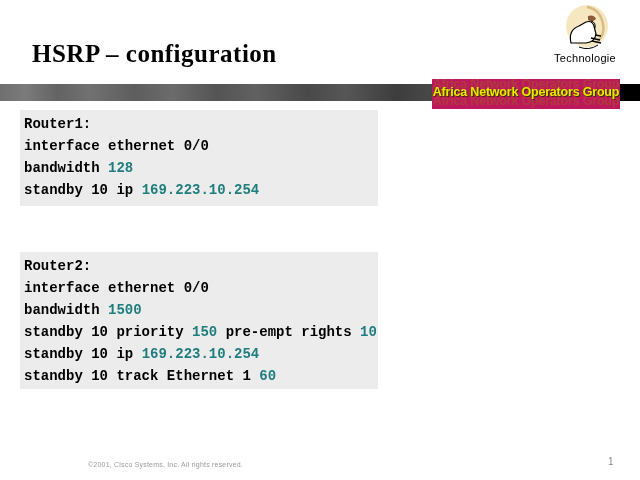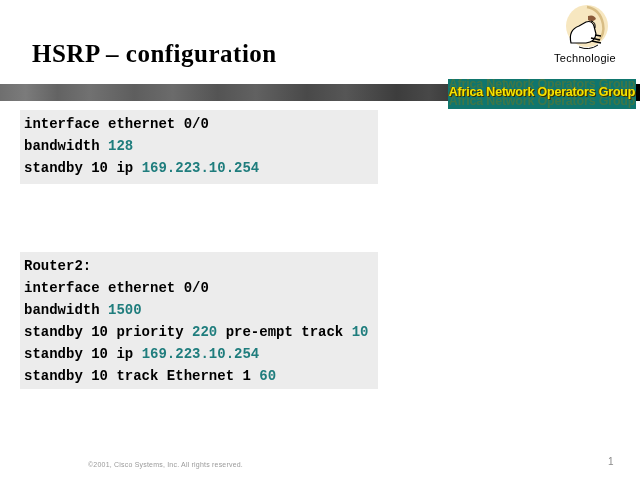--- a/index.html
+++ b/index.html
@@ -16,21 +16,21 @@
     position:absolute;left:533px;top:52px;width:104px;text-align:center;
     font-size:11px;color:#000;letter-spacing:.3px;white-space:nowrap;
   }
   .divider-bar{
     position:absolute;left:0;top:84px;width:640px;height:17px;
     background:linear-gradient(90deg,#6f6f6f 0%,#7b7b7b 4%,#636363 9%,#717171 14%,
       #5e5e5e 21%,#6b6b6b 27%,#545454 34%,#616161 40%,#494949 48%,#565656 54%,
       #3d3d3d 62%,#484848 67%,#2e2e2e 74%,#393939 79%,#191919 87%,#000 95%);
   }
   .banner{
-    position:absolute;left:448px;top:79px;width:188px;height:30px;background:#0f766e;
+    position:absolute;left:432px;top:79px;width:188px;height:30px;background:#be185d;
     overflow:hidden;text-align:center;
   }
   .banner-text{
     display:inline-block;margin-top:6px;font-size:12.5px;font-weight:bold;
     color:#f5e400;white-space:nowrap;letter-spacing:-0.2px;
     text-shadow:1px 1px 0 #3a2e00,-1px 0 0 #6b5800,
       0 -8px 0 rgba(150,120,0,.35),0 9px 0 rgba(150,120,0,.35);
   }
   .code-block{
     position:absolute;left:20px;width:358px;background:#ececec;
@@ -71,30 +71,31 @@
   </div>
   <div class="logo-caption">Technologie</div>
 
   <div class="divider-bar"></div>
 
   <div class="banner">
     <span class="banner-text">Africa Network Operators Group</span>
   </div>
 
   <div class="code-block" id="block-router1">
+      <div class="code-line"><span>Router1:</span></div>
       <div class="code-line"><span>interface ethernet 0/0</span></div>
       <div class="code-line"><span>bandwidth </span><span class="val">128</span></div>
       <div class="code-line"><span>standby 10 ip </span><span class="val">169.223.10.254</span></div>
     </div>
 
   <div class="code-block" id="block-router2">
       <div class="code-line"><span>Router2:</span></div>
       <div class="code-line"><span>interface ethernet 0/0</span></div>
       <div class="code-line"><span>bandwidth </span><span class="val">1500</span></div>
-      <div class="code-line"><span>standby 10 priority </span><span class="val">220</span><span> pre-empt track </span><span class="val">10</span></div>
+      <div class="code-line"><span>standby 10 priority </span><span class="val">150</span><span> pre-empt rights </span><span class="val">10</span></div>
       <div class="code-line"><span>standby 10 ip </span><span class="val">169.223.10.254</span></div>
       <div class="code-line"><span>standby 10 track Ethernet 1 </span><span class="val">60</span></div>
     </div>
 
   <div class="footer-note">©2001, Cisco Systems, Inc. All rights reserved.</div>
   <div class="page-number">1</div>
 
 </div>
 
 </body></html>

